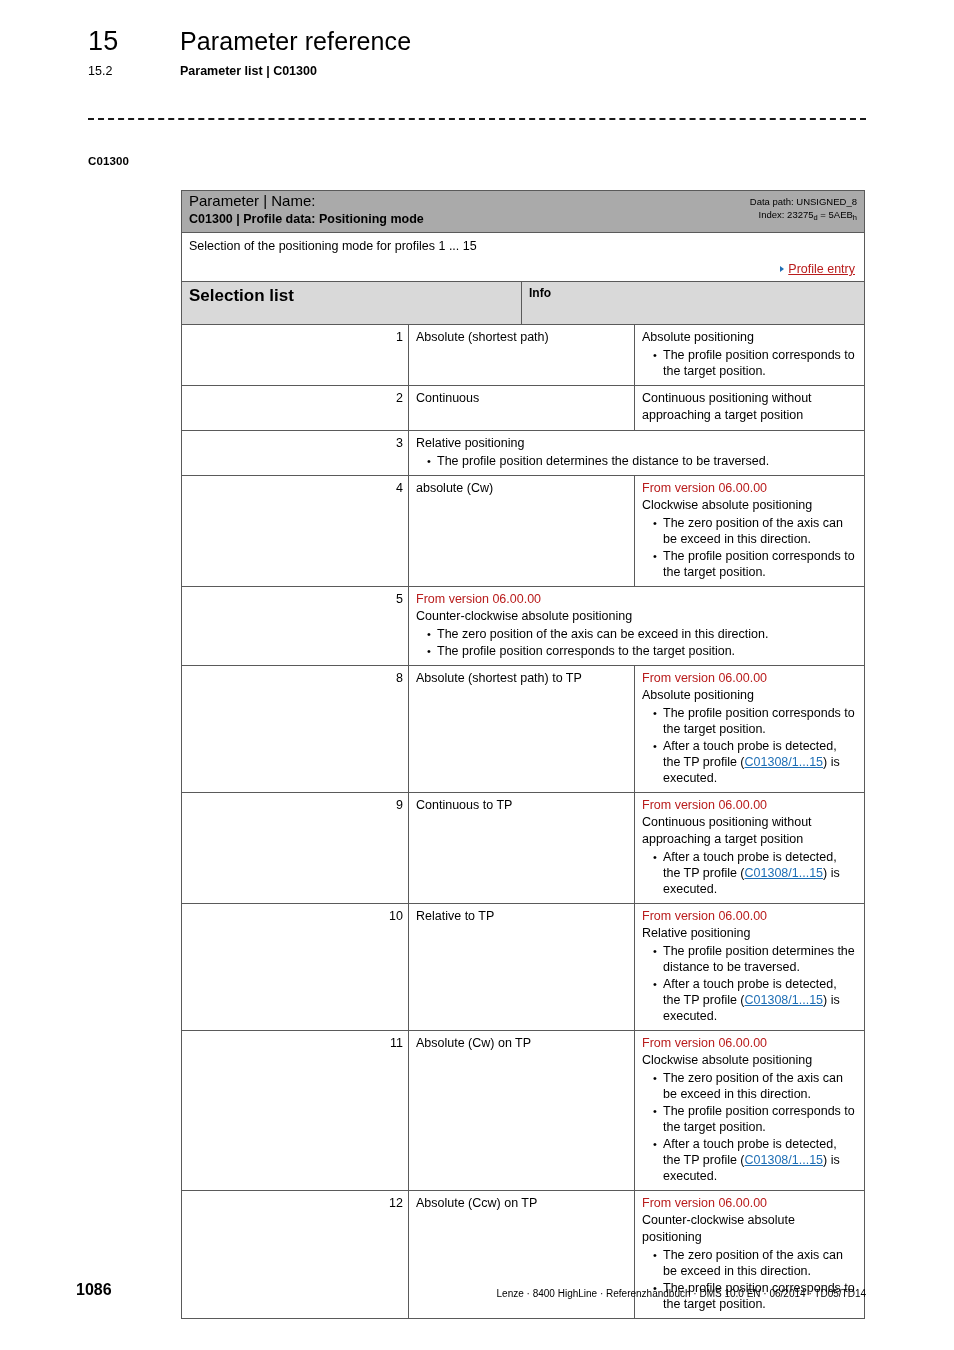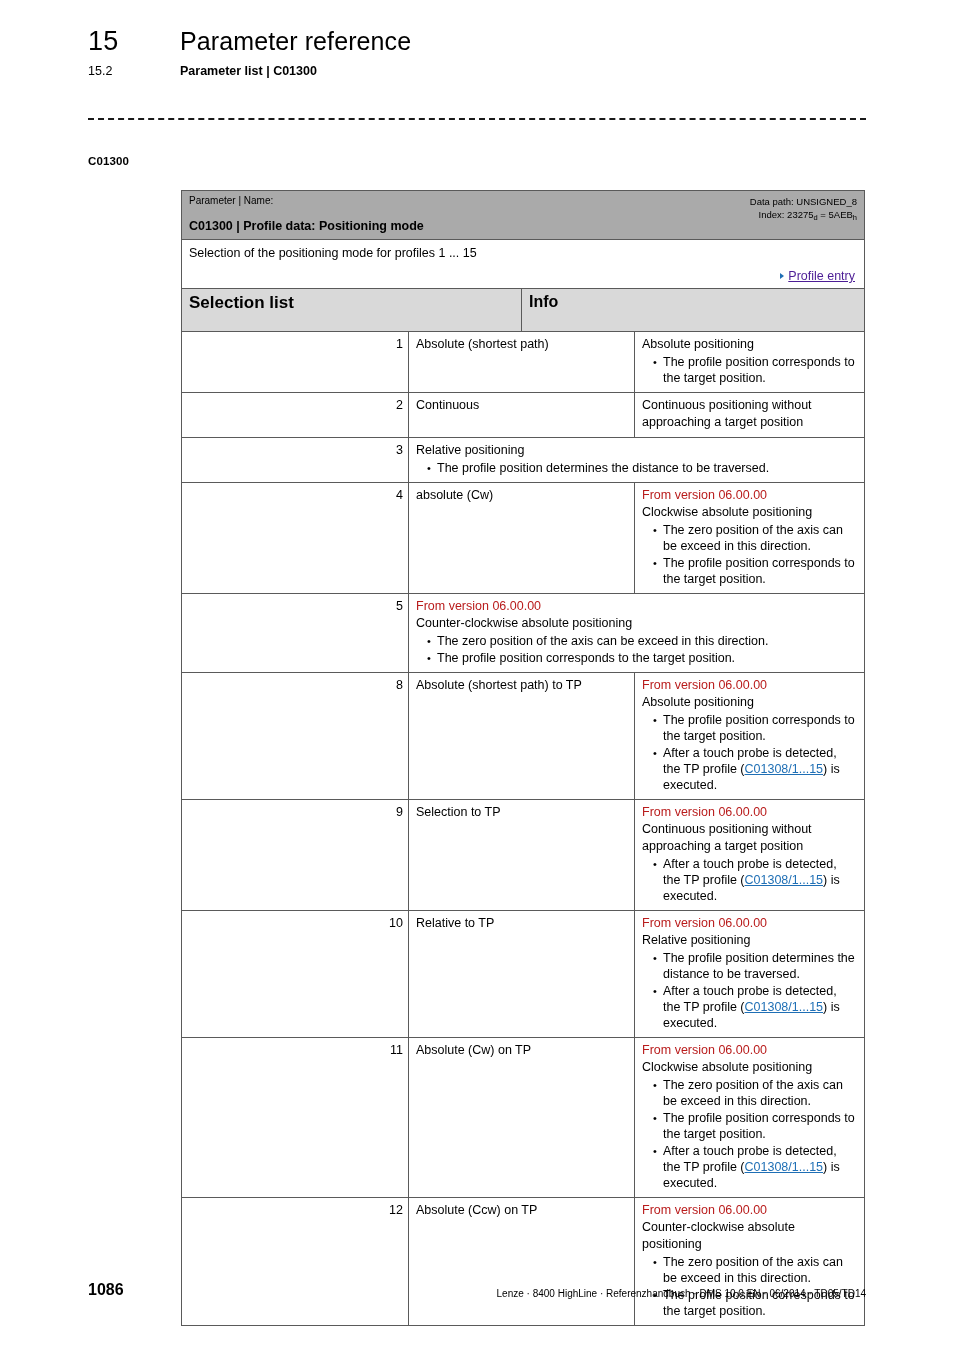--- a/index.html
+++ b/index.html
@@ -84,29 +84,29 @@
   .param-head {
     background: #aaaaaa;
     border-bottom: 1px solid #5a5a5a;
     display: flex;
     justify-content: space-between;
     align-items: flex-start;
     padding: 4px 7px 5px 7px;
     box-sizing: border-box;
   }
   .param-head-left .ph-caption {
-    font-size: 10px;
+    font-size: 15px;
     line-height: 12px;
     font-weight: 400;
   }
   .param-head-left .ph-title {
     font-size: 12.5px;
     line-height: 16px;
     font-weight: 700;
-    margin-top: 11px;
+    margin-top: 4px;
     text-align: right;
   }
   .param-head-right {
     text-align: right;
     padding-top: 1px;
   }
   .param-head-right div {
     font-size: 9.5px;
     line-height: 12.5px;
   }
@@ -136,21 +136,21 @@
     display: inline-block;
     width: 0;
     height: 0;
     border-left: 4.5px solid #1f6fb5;
     border-top: 3.5px solid transparent;
     border-bottom: 3.5px solid transparent;
     margin-right: 4px;
     vertical-align: 1px;
   }
   .doc-link {
-    color: #4c1d95;
+    color: #b91c1c;
     text-decoration: underline;
     font-size: 12.5px;
   }
 
   
   .col-head {
     background: #d9d9d9;
     border-bottom: 1px solid #5a5a5a;
     display: flex;
     box-sizing: border-box;
@@ -158,21 +158,21 @@
   .col-head .ch-sel {
     width: 339px;
     flex: 0 0 339px;
     font-size: 17px;
     font-weight: 700;
     padding: 4px 7px 18px 7px;
     box-sizing: border-box;
   }
   .col-head .ch-info {
     flex: 1 1 auto;
-    font-size: 16px;
+    font-size: 12px;
     font-weight: 700;
     padding: 4px 7px 5px 7px;
     border-left: 1px solid #5a5a5a;
     box-sizing: border-box;
   }
 
   
   .sel-row {
     display: flex;
     border-bottom: 1px solid #5a5a5a;
@@ -239,21 +239,21 @@
     font-size: 11px;
   }
   .inline-link {
     color: #1f6fb5;
     text-decoration: underline;
   }
 
   
   .footer-page {
     position: absolute;
-    left: 88px;
+    left: 76px;
     top: 1281px;
     font-size: 16px;
     font-weight: 700;
   }
   .footer-meta {
     position: absolute;
     right: 88px;
     top: 1288px;
     font-size: 10px;
     color: #000;
@@ -365,21 +365,21 @@
           <div class="info-lead">Absolute positioning</div>
           <ul class="info-bullets">
             <li>The profile position corresponds to the target position.</li>
             <li>After a touch probe is detected, the TP profile (<a href="#" class="inline-link">C01308/1...15</a>) is executed.</li>
           </ul>
         </div>
       </div>
       <div class="sel-row">
         <div class="cell-blank"></div>
         <div class="cell-index">9</div>
-        <div class="cell-name">Selection to TP</div>
+        <div class="cell-name">Continuous to TP</div>
         <div class="cell-info">
           <div class="info-version">From version 06.00.00</div>
           <div class="info-lead">Continuous positioning without approaching a target position</div>
           <ul class="info-bullets">
             <li>After a touch probe is detected, the TP profile (<a href="#" class="inline-link">C01308/1...15</a>) is executed.</li>
           </ul>
         </div>
       </div>
       <div class="sel-row">
         <div class="cell-blank"></div>

